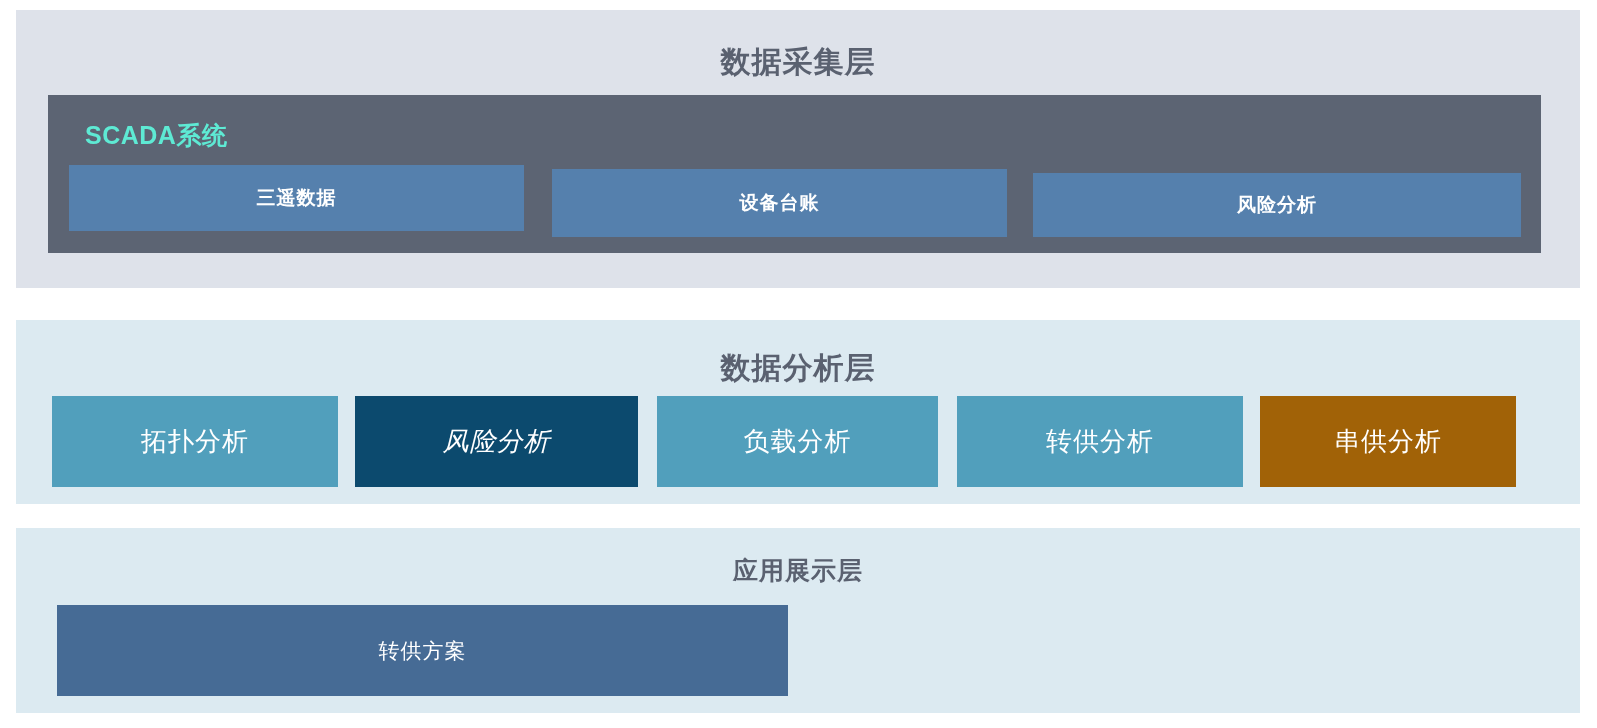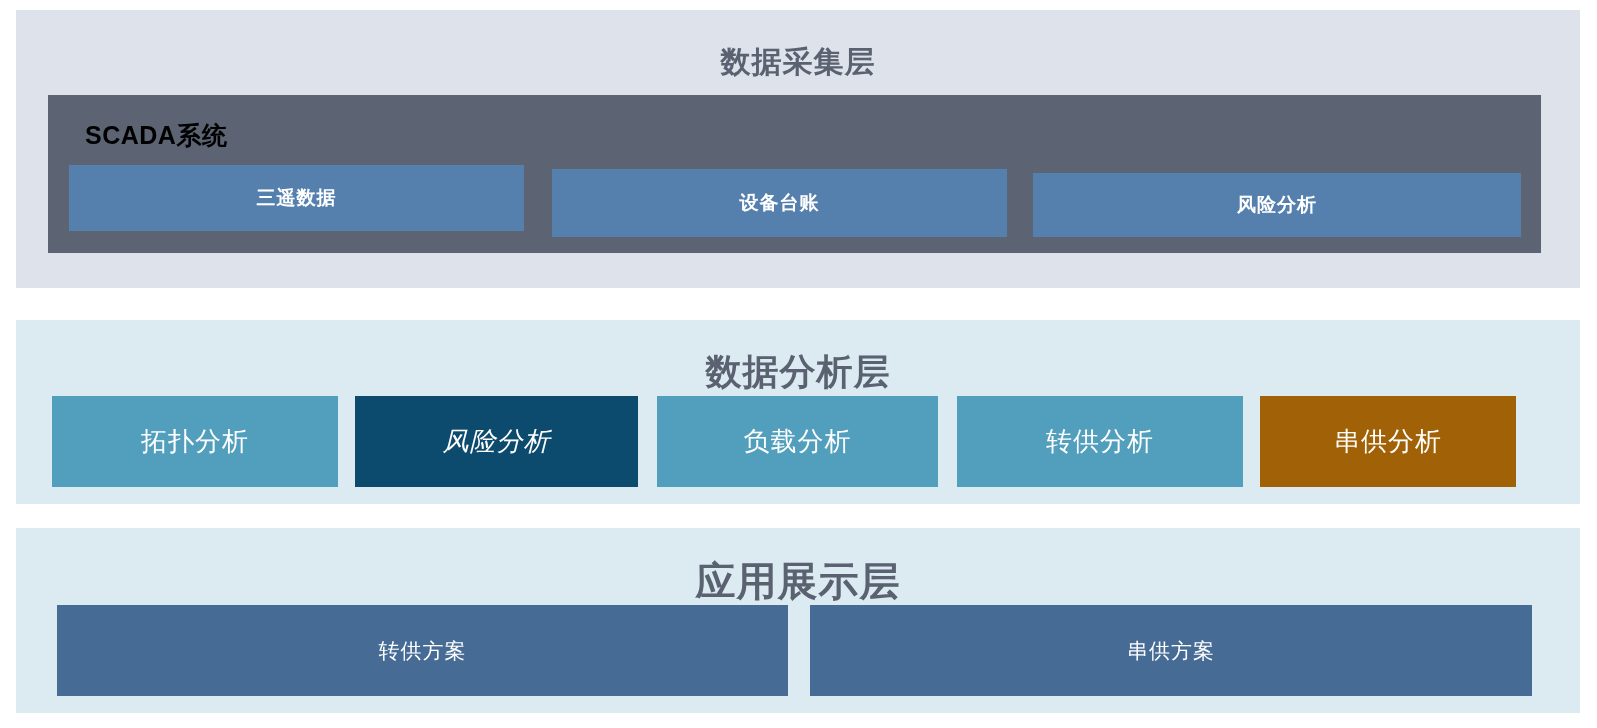--- a/index.html
+++ b/index.html
@@ -58,21 +58,21 @@
     width: 1493px;
     height: 158px;
     background: #5c6473;
   }
   #scada-label {
     position: absolute;
     left: 37px;
     top: 24px;
     font-size: 25px;
     font-weight: bold;
-    color: #000000;
+    color: #5eead4;
     letter-spacing: 0.5px;
     white-space: nowrap;
   }
   .scada-items {
     position: absolute;
     left: 21px;
     top: 74px;
     width: 1451px;
     height: 68px;
   }
@@ -95,21 +95,21 @@
   
   #layer-analysis {
     left: 16px;
     top: 320px;
     width: 1564px;
     height: 184px;
     background: #dceaf1;
   }
   #layer-analysis .layer-title {
     top: 28px;
-    font-size: 36px;
+    font-size: 30px;
   }
   .analysis-items {
     position: absolute;
     left: 36px;
     top: 76px;
     width: 1500px;
     height: 91px;
   }
   .analysis-item {
     position: absolute;
@@ -134,21 +134,21 @@
   
   #layer-application {
     left: 16px;
     top: 528px;
     width: 1564px;
     height: 185px;
     background: #dceaf1;
   }
   #layer-application .layer-title {
     top: 26px;
-    font-size: 40px;
+    font-size: 25px;
   }
   .application-items {
     position: absolute;
     left: 41px;
     top: 77px;
     width: 1500px;
     height: 91px;
   }
   .application-item {
     position: absolute;
@@ -196,17 +196,16 @@
       <div class="analysis-item" id="analysis-item-3" style="background: rgb(81, 159, 188);">转供分析</div>
       <div class="analysis-item" id="analysis-item-4" style="background: #a16207;">串供分析</div>
     </div>
   </section>
 
   <section class="layer" id="layer-application" style="background: rgb(220, 234, 241);">
     <div class="layer-title" style="color: rgb(90, 97, 112);">应用展示层</div>
 
     <div class="application-items">
       <div class="application-item" id="application-item-0" style="background: rgb(70, 107, 149);">转供方案</div>
-      <div class="application-item" id="application-item-1" style="background: rgb(70, 107, 149);">串供方案</div>
     </div>
   </section>
 
 </div>
 
 </body></html>

